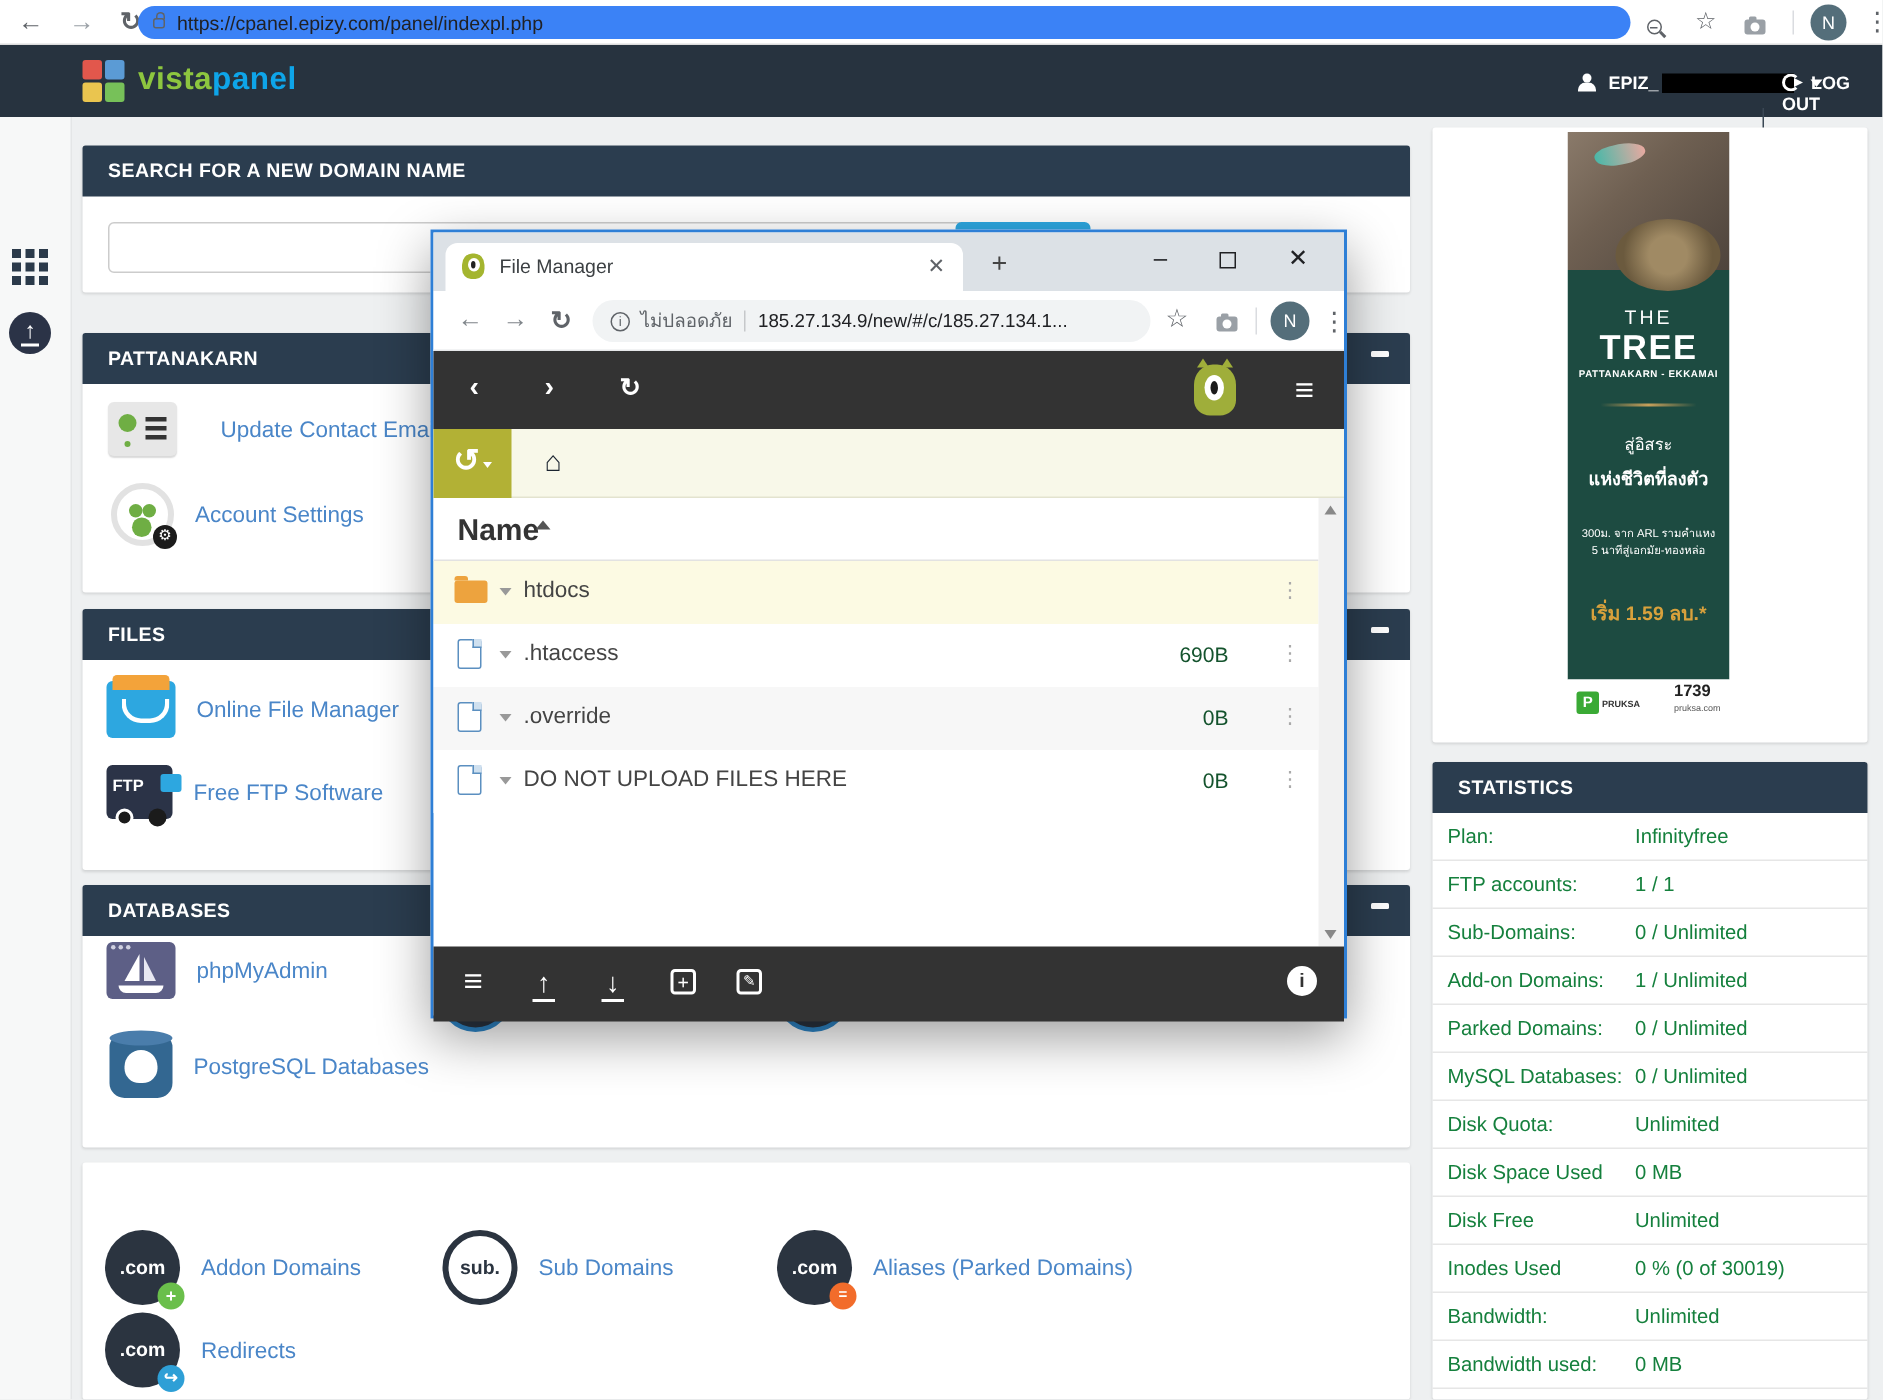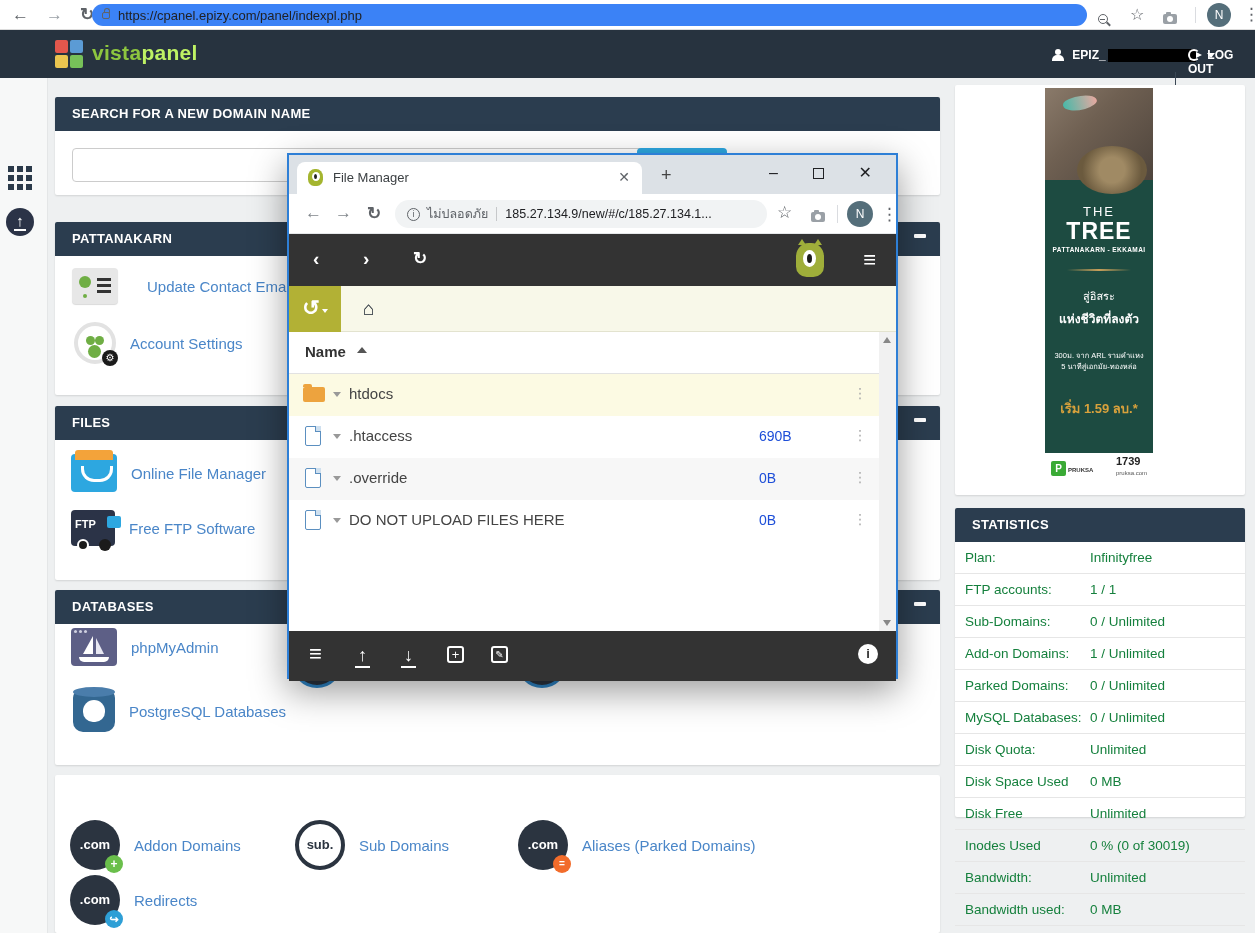--- a/index.html
+++ b/index.html
@@ -25,21 +25,21 @@
 
   
   #vp-header { left:0; top:30px; width:1255px; height:48px; background:#27333f; }
   #vp-logo { left:55px; top:40px; width:30px; height:30px; }
   #vp-logo div { position:absolute; width:13px; height:13px; border-radius:2px; }
   .sq-red { left:0; top:0; background:#e2574c; }
   .sq-blue { left:15px; top:0; background:#5b9bd5; }
   .sq-yellow { left:0; top:15px; background:#eac54f; }
   .sq-green { left:15px; top:15px; background:#77c159; }
   #brand { left:92px; top:41px; font-size:21px; font-weight:bold; letter-spacing:.3px; }
-  #brand .v { color:#8dc63f; } #brand .p { color:#bef264; }
+  #brand .v { color:#8dc63f; } #brand .p { color:#0ea5e9; }
   .hdr-right { color:#fff; font-size:12px; font-weight:bold; }
   .person { width:12px; height:12px; display:inline-block; position:relative; margin-right:5px; top:2px; }
   .person::before { content:""; position:absolute; left:3px; top:0; width:6px; height:6px; border-radius:50%; background:#fff; }
   .person::after { content:""; position:absolute; left:0; top:6px; width:12px; height:6px; border-radius:5px 5px 0 0; background:#fff; }
   .redacted { display:inline-block; width:88px; height:13px; background:#000; vertical-align:middle; margin-left:2px; }
   .caret-dn { display:inline-block; width:0; height:0; border-left:4px solid transparent; border-right:4px solid transparent; border-top:5px solid #fff; margin-left:8px; vertical-align:middle; }
   .logout-ic { display:inline-block; width:12px; height:12px; border:2px solid #fff; border-right-color:transparent; border-radius:50%; position:relative; margin-right:4px; top:2px; }
   .logout-ic::after { content:""; position:absolute; left:6px; top:1px; width:0; height:0; border-top:3px solid transparent; border-bottom:3px solid transparent; border-left:6px solid #fff; }
 
   
@@ -97,21 +97,21 @@
   #ad-green .th1 { font-size:11px; margin-top:2px; }
   #ad-green .th2 { font-size:12px; font-weight:bold; margin-top:4px; }
   #ad-green .th3 { font-size:7.5px; margin-top:22px; line-height:11px; }
   #ad-green .price { margin-top:26px; font-size:13px; color:#d8a13c; font-weight:bold; }
   #ad-foot { width:108px; height:27px; background:#fff; display:flex; align-items:center; justify-content:space-between; padding:0 6px; }
   .pruksa-sq { width:15px; height:15px; background:#3aaa35; border-radius:2px; color:#fff; font-size:10px; font-weight:bold; text-align:center; line-height:15px; display:inline-block; }
   #ad-foot .brand { font-size:6px; font-weight:bold; color:#333; margin-left:2px; }
   #ad-foot .phone { font-size:11px; font-weight:bold; color:#222; line-height:10px; text-align:left; }
   #ad-foot .site { font-size:6px; color:#555; font-weight:normal; }
 
-  #stats-card { left:955px; top:508px; width:290px; height:309px; }
+  #stats-card { left:955px; top:508px; width:290px; height:425px; }
   .stat-row { height:32px; border-bottom:1px solid #e6e6e6; position:relative; font-size:13.5px; color:#15803d; }
   .stat-row .lab { position:absolute; left:10px; top:8px; }
   .stat-row .val { position:absolute; left:135px; top:8px; }
 
   
   #popup { left:287px; top:153px; width:611px; height:526px; background:#fff; border:2px solid #2e7fd6; box-shadow:0 12px 34px rgba(0,0,0,.4); }
   #p-tabstrip { left:0; top:0; width:607px; height:39px; background:#dce1e6; }
   #p-tab { left:8px; top:7px; width:345px; height:32px; background:#fff; border-radius:8px 8px 0 0; }
   .monster { display:inline-block; width:15px; height:17px; background:#a4b52f; border-radius:45% 45% 40% 40%; position:relative; }
   .monster::before { content:""; position:absolute; left:3.5px; top:3px; width:8px; height:9px; background:#fff; border-radius:50%; }
@@ -138,26 +138,26 @@
   #fm-logo .horn2 { left:auto; right:2px; }
   #fm-burger { right:20px; top:13px; color:#fff; font-size:22px; font-weight:bold; }
 
   #p-crumbbar { left:0; top:131px; width:607px; height:46px; background:#f8f8e9; border-bottom:1px solid #e3e3cf; }
   #hist-btn { left:0; top:0; width:52px; height:46px; background:#b2b135; color:#fff; text-align:center; }
   #hist-btn .u { font-size:21px; line-height:44px; font-weight:bold; }
   #hist-btn .c { display:inline-block; width:0; height:0; border-left:3.5px solid transparent; border-right:3.5px solid transparent; border-top:4px solid #fff; vertical-align:middle; margin-left:2px; }
   #crumb-home { left:74px; top:12px; font-size:19px; color:#1b2430; font-weight:bold; }
 
   #p-listhead { left:0; top:177px; width:590px; height:42px; background:#fff; border-bottom:1px solid #e2e2e2; }
-  #p-listhead .nm { position:absolute; left:16px; top:11px; font-size:15px; font-weight:bold; color:#333; }
+  #p-listhead .nm { position:absolute; left:16px; top:11px; font-size:20px; font-weight:bold; color:#333; }
   #p-listhead .sort { position:absolute; left:68px; top:15px; width:0; height:0; border-left:5px solid transparent; border-right:5px solid transparent; border-bottom:6px solid #555; }
   .f-row { left:0; width:590px; height:42px; position:absolute; }
   .f-row .caret { position:absolute; left:44px; top:18px; width:0; height:0; border-left:4px solid transparent; border-right:4px solid transparent; border-top:5px solid #999; }
   .f-row .fname { position:absolute; left:60px; top:11px; font-size:15px; color:#444; }
-  .f-row .fsize { position:absolute; left:470px; width:60px; top:12px; font-size:14px; color:#1d4ed8; text-align:left; }
+  .f-row .fsize { position:absolute; left:470px; width:60px; top:12px; font-size:14px; color:#14532d; text-align:right; }
   .f-row .kebab { position:absolute; right:12px; top:11px; color:#aaa; font-size:14px; letter-spacing:0; }
   .ic-folder { position:absolute; left:14px; top:13px; width:22px; height:15px; background:#eda33e; border-radius:2px; }
   .ic-folder::before { content:""; position:absolute; left:0; top:-3px; width:9px; height:3px; background:#eda33e; border-radius:2px 2px 0 0; }
   .ic-file { position:absolute; left:16px; top:10px; width:16px; height:20px; background:#fff; border:1.6px solid #5b8fc0; border-radius:2px; }
   .ic-file::before { content:""; position:absolute; right:-1px; top:-1px; width:5px; height:5px; background:#cfe0ef; border-left:1.6px solid #5b8fc0; border-bottom:1.6px solid #5b8fc0; }
   #p-scroll { right:0; top:177px; width:17px; height:299px; background:#f1f1f1; position:absolute; }
   #p-scroll .sa { position:absolute; left:4px; width:0; height:0; border-left:4.5px solid transparent; border-right:4.5px solid transparent; }
   #p-scroll .up { top:5px; border-bottom:6px solid #888; }
   #p-scroll .dn { bottom:5px; border-top:6px solid #888; }
   #p-bottombar { left:0; top:476px; width:607px; height:50px; background:#333333; }

